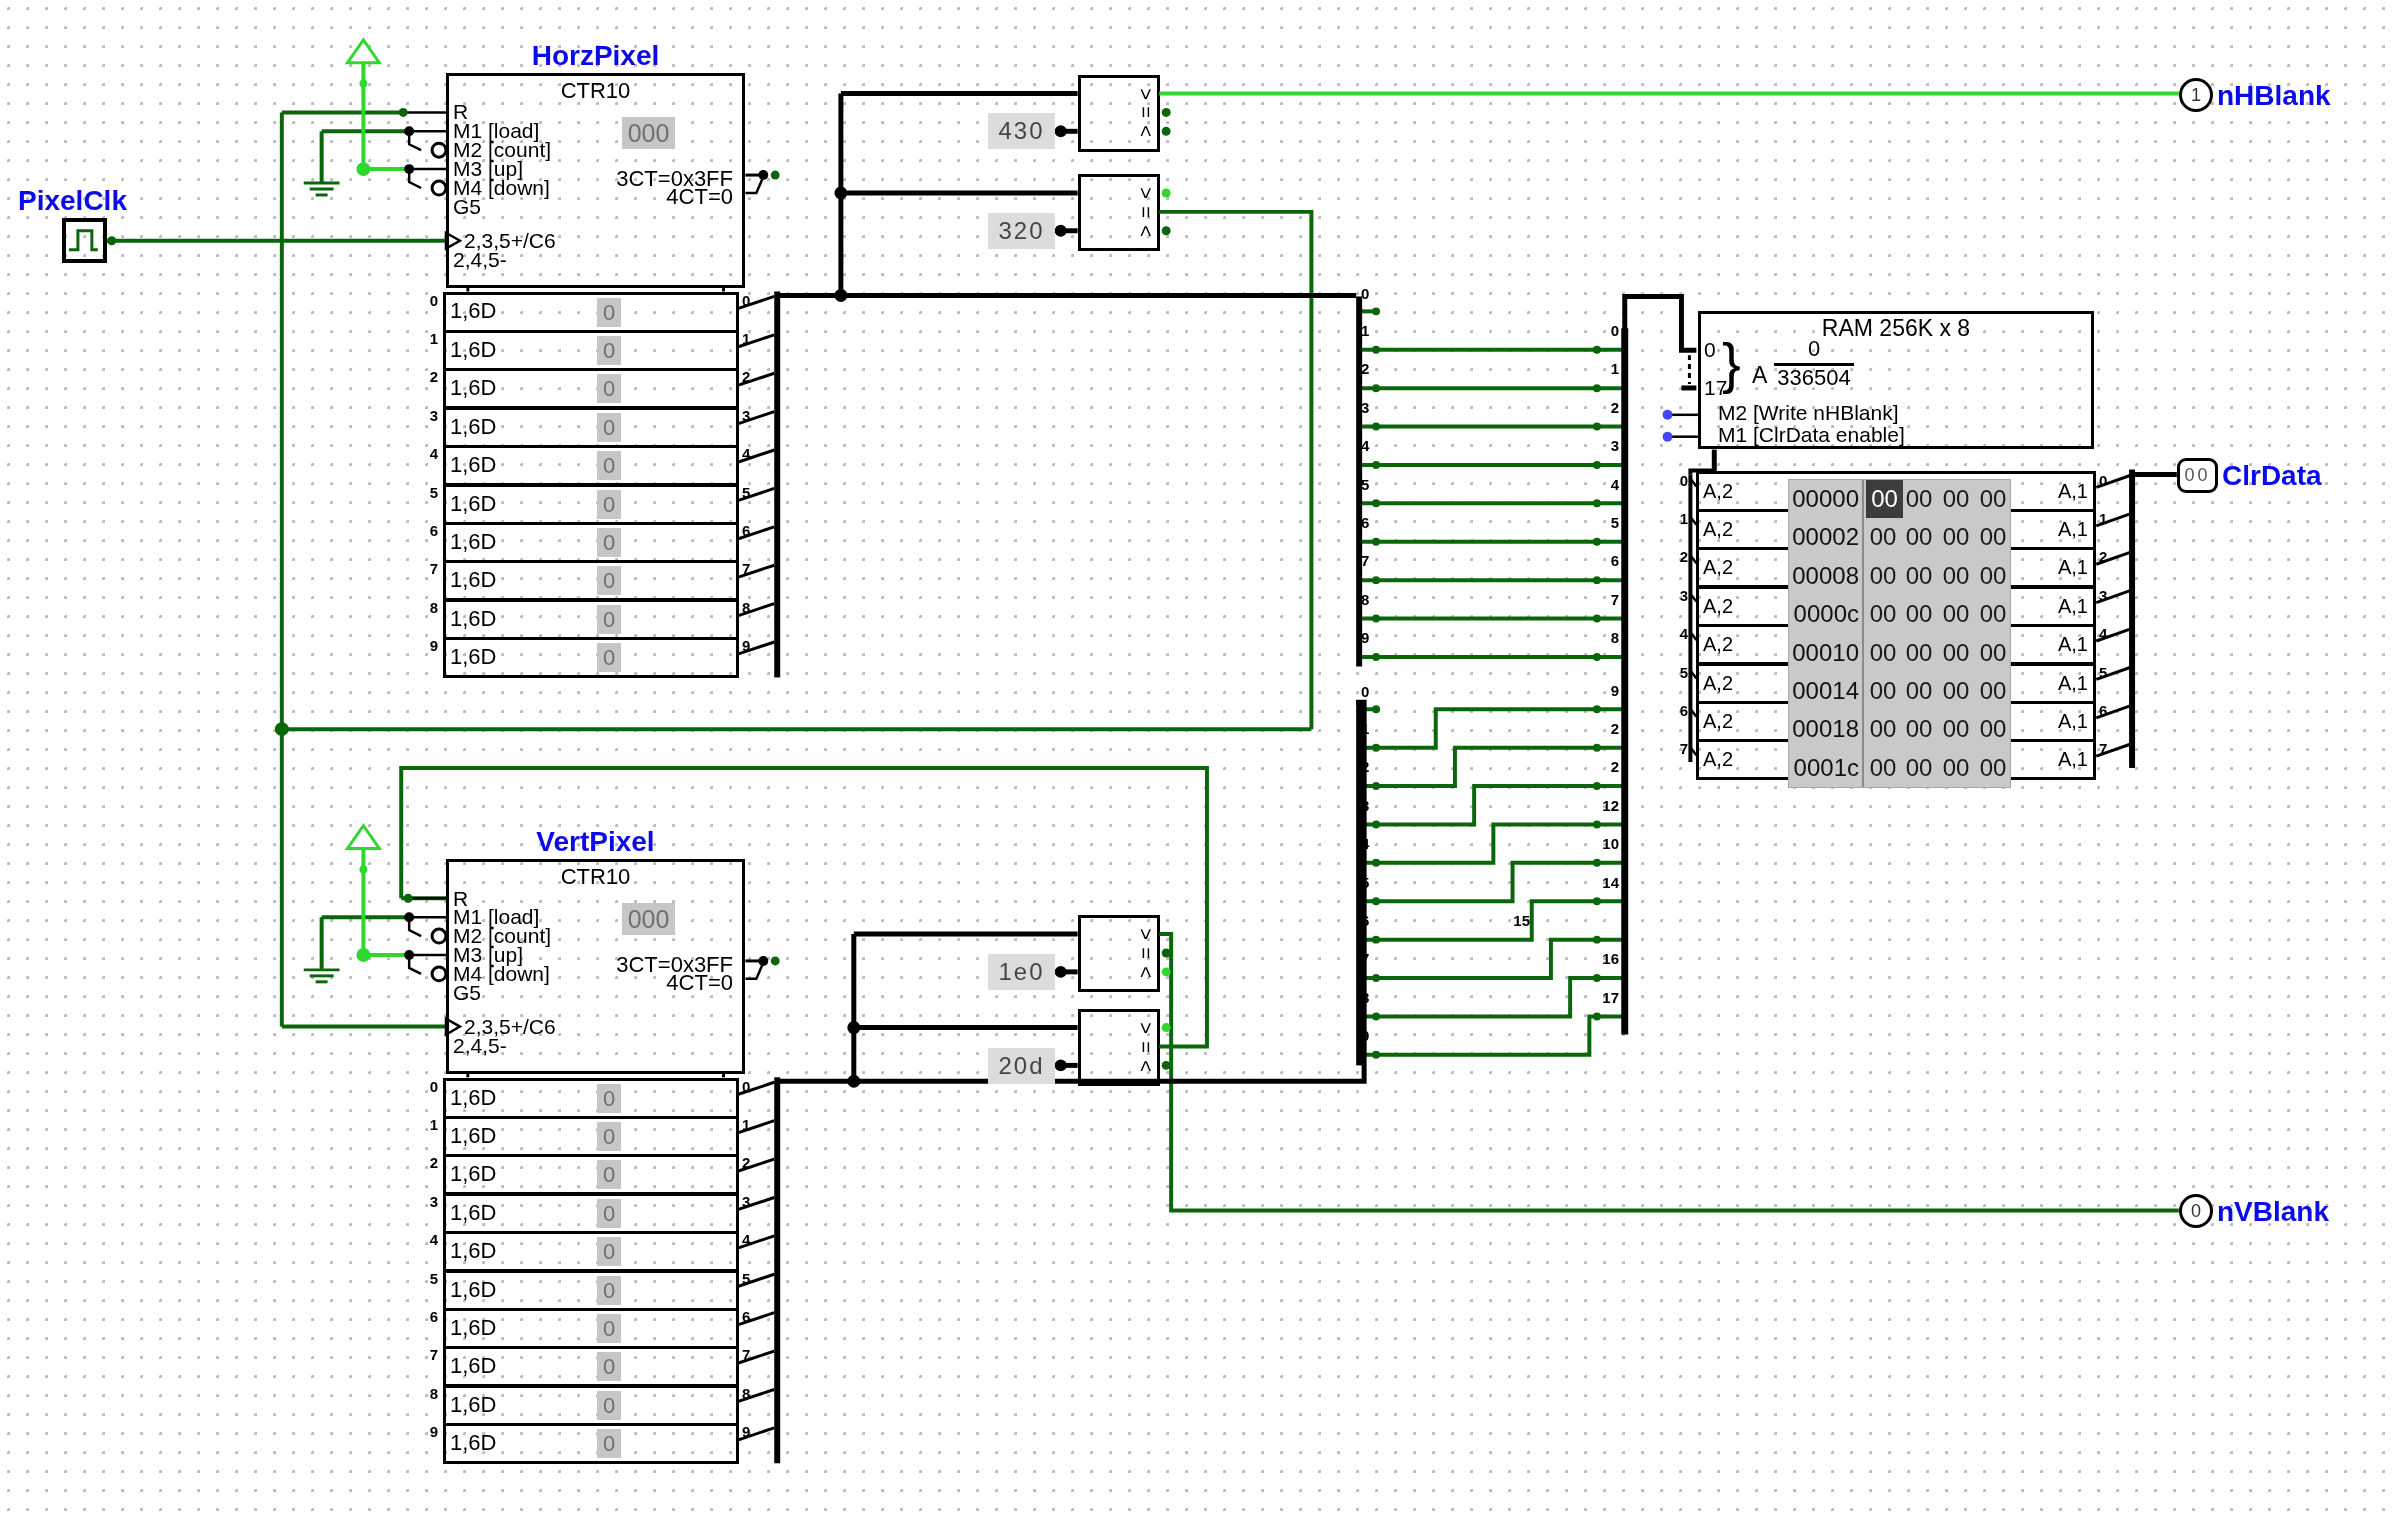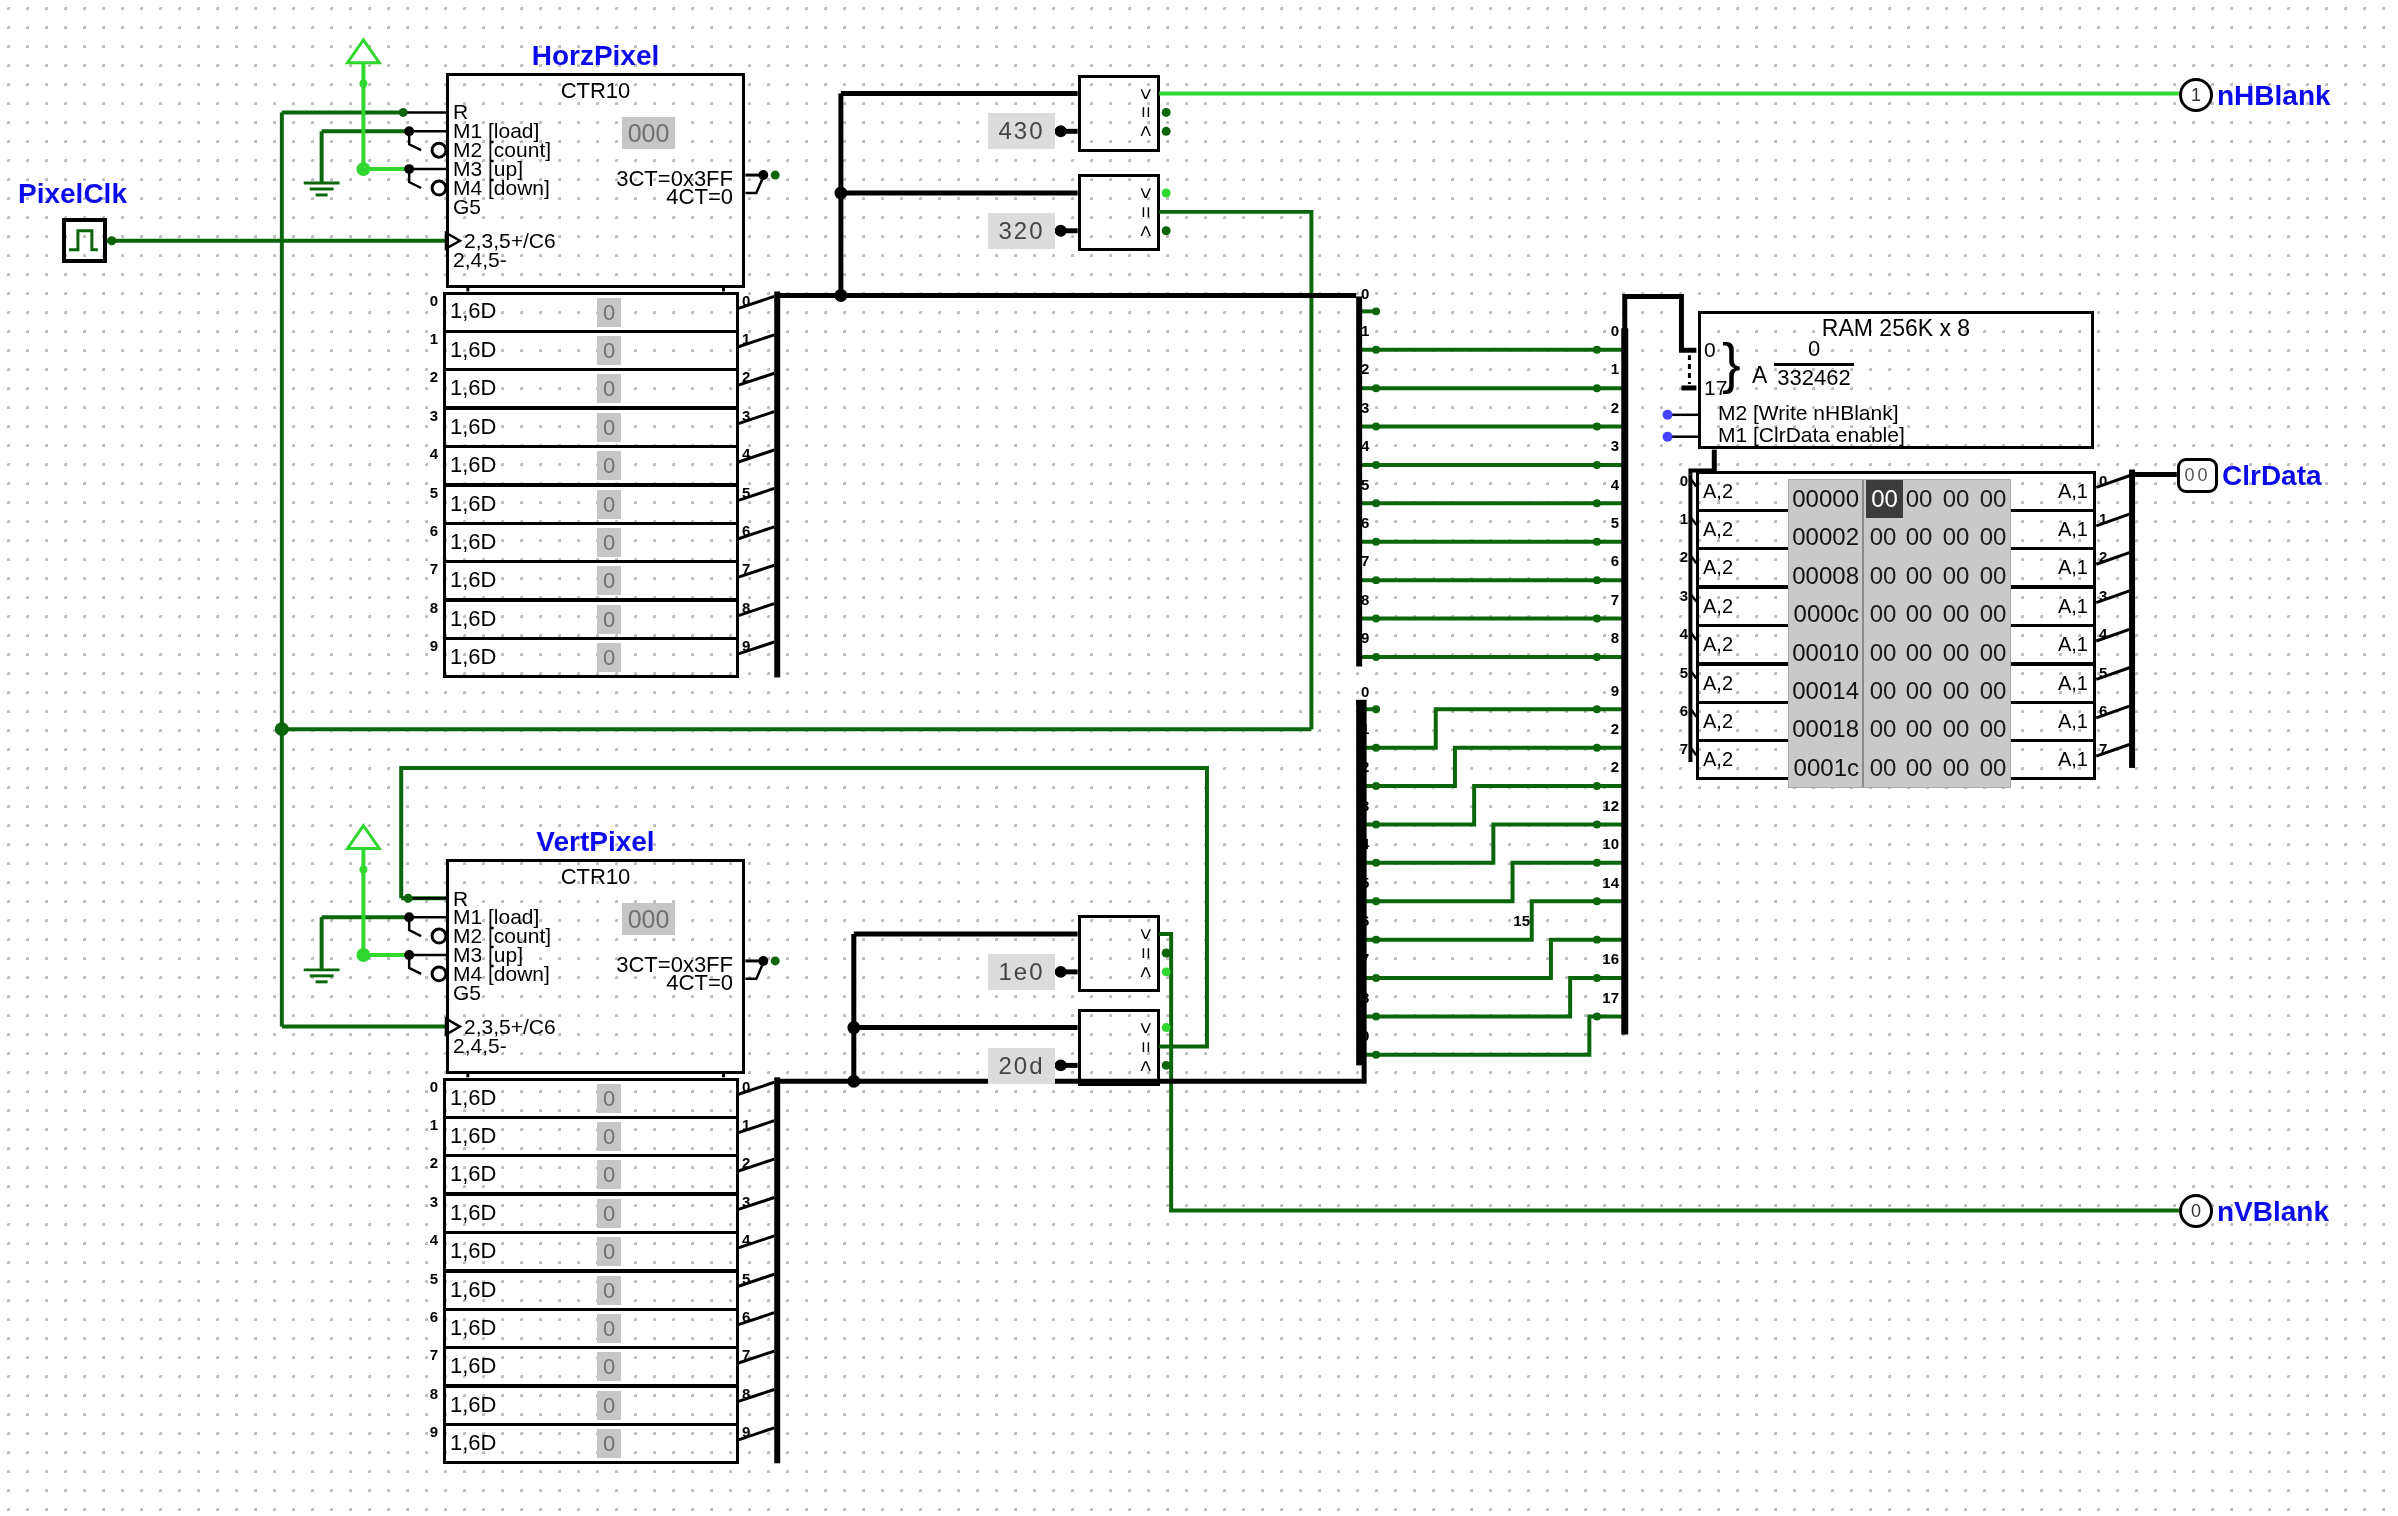--- a/index.html
+++ b/index.html
@@ -241,21 +241,21 @@
     </svg>
 
   <div class="blk4" style="left:1698px;top:311px;width:396px;height:138px"></div>
   <div class="txt ctr" style="left:1698px;top:317px;width:396px;font-size:23px">RAM 256K x 8</div>
   <div class="txt" style="left:1704px;top:339px">0</div>
   <div class="txt" style="left:1704px;top:377px">17</div>
   <div class="txt" style="left:1722px;top:332px;font-size:56px;line-height:62px;font-weight:300">}</div>
   <div class="txt" style="left:1752px;top:364px;font-size:23px">A</div>
   <div class="txt ctr" style="left:1774px;top:338px;width:80px;font-size:22px">0</div>
   <div style="position:absolute;left:1774px;top:363px;width:80px;height:3px;background:#000;z-index:4"></div>
-  <div class="txt ctr" style="left:1768px;top:367px;width:92px;font-size:22px">332462</div>
+  <div class="txt ctr" style="left:1768px;top:367px;width:92px;font-size:22px">336504</div>
   <div class="txt" style="left:1718px;top:402px">M2 [Write nHBlank]</div>
   <div class="txt" style="left:1718px;top:424px">M1 [ClrData enable]</div>
 
   <div id="mem">
       <div class="sep"></div>
       <div class="mrow" style="top: 0px;">
         <div class="maddr">00000</div>
         <div class="mbyte msel" style="left: 77px;">00</div>
         <div class="mbyte" style="left: 113px;">00</div>
         <div class="mbyte" style="left: 150px;">00</div>
@@ -305,21 +305,21 @@
       </div>
       <div class="mrow" style="top: 269px;">
         <div class="maddr">0001c</div>
         <div class="mbyte" style="left: 77px;">00</div>
         <div class="mbyte" style="left: 113px;">00</div>
         <div class="mbyte" style="left: 150px;">00</div>
         <div class="mbyte" style="left: 187px;">00</div>
       </div>
     </div>
 
-  <div class="t-title" style="left:18px;top:178px">PixelClk</div>
+  <div class="t-title" style="left:18px;top:185px">PixelClk</div>
   <div class="blk4" style="left:62px;top:218px;width:45px;height:45px;border-width:4px"></div>
 
   <div class="io-circle" style="left:2179px;top:78px">
       <span>1</span>
     </div>
   <div class="t-title" style="left:2217px;top:80px">nHBlank</div>
 
   <div class="io-circle" style="left:2179px;top:1194px">
       <span>0</span>
     </div>

